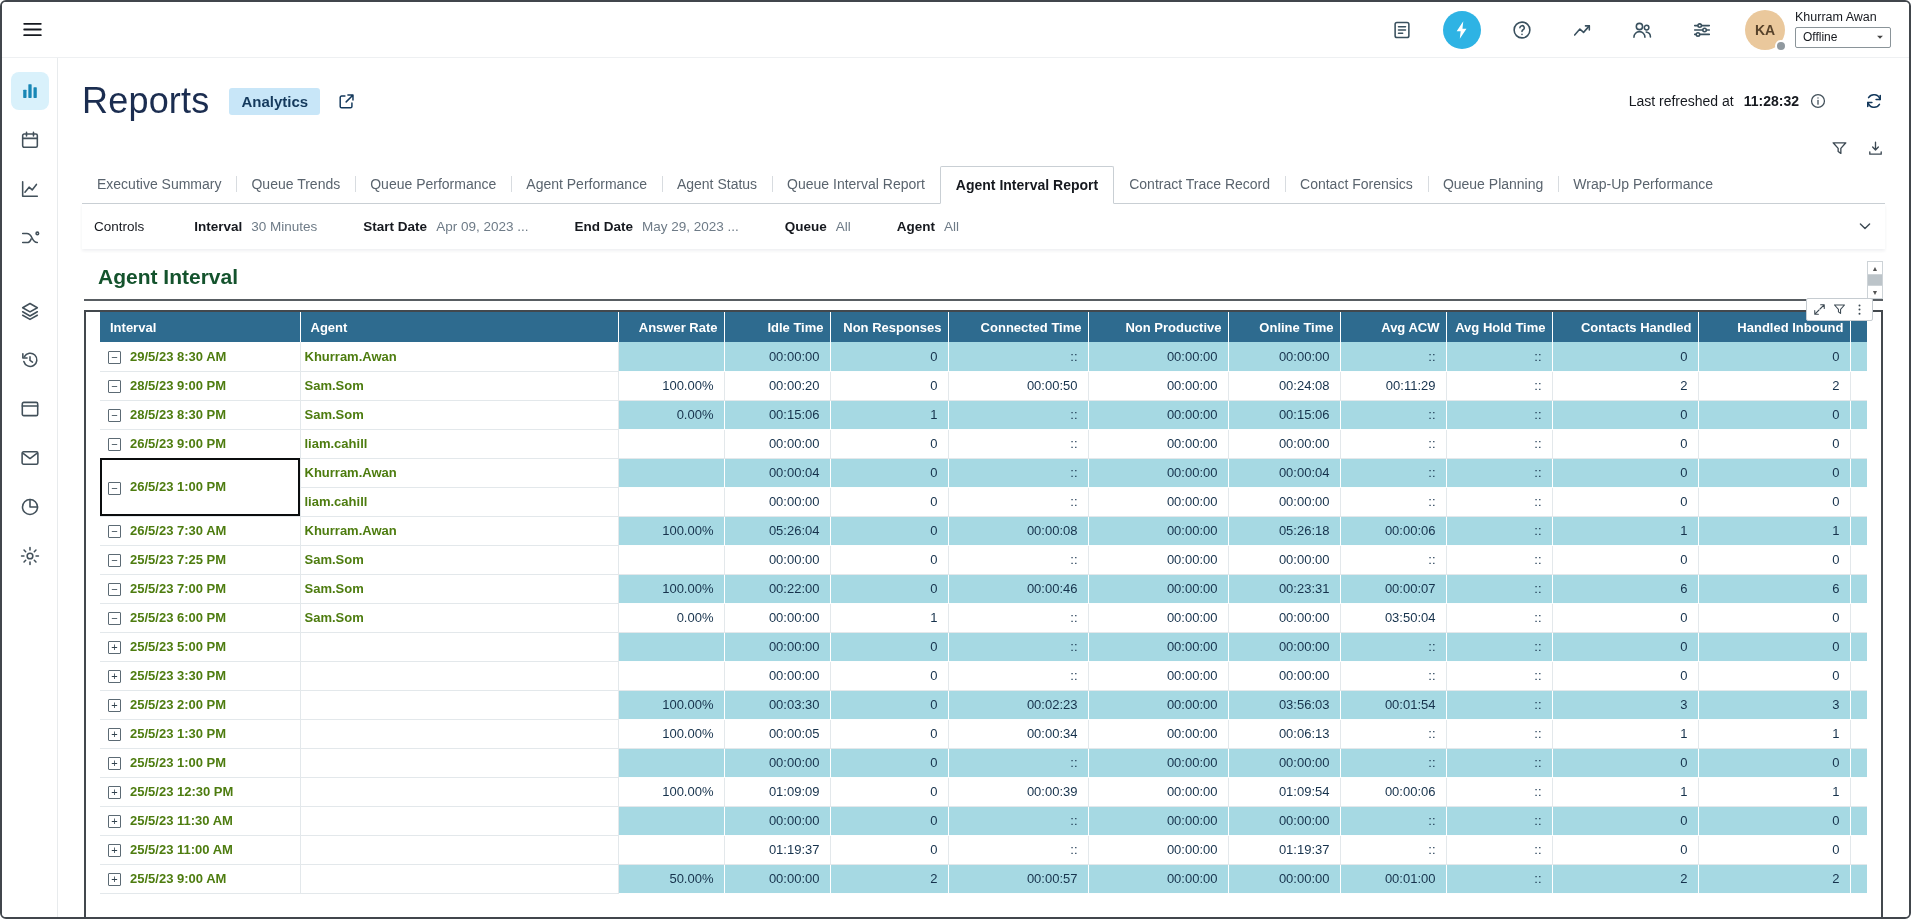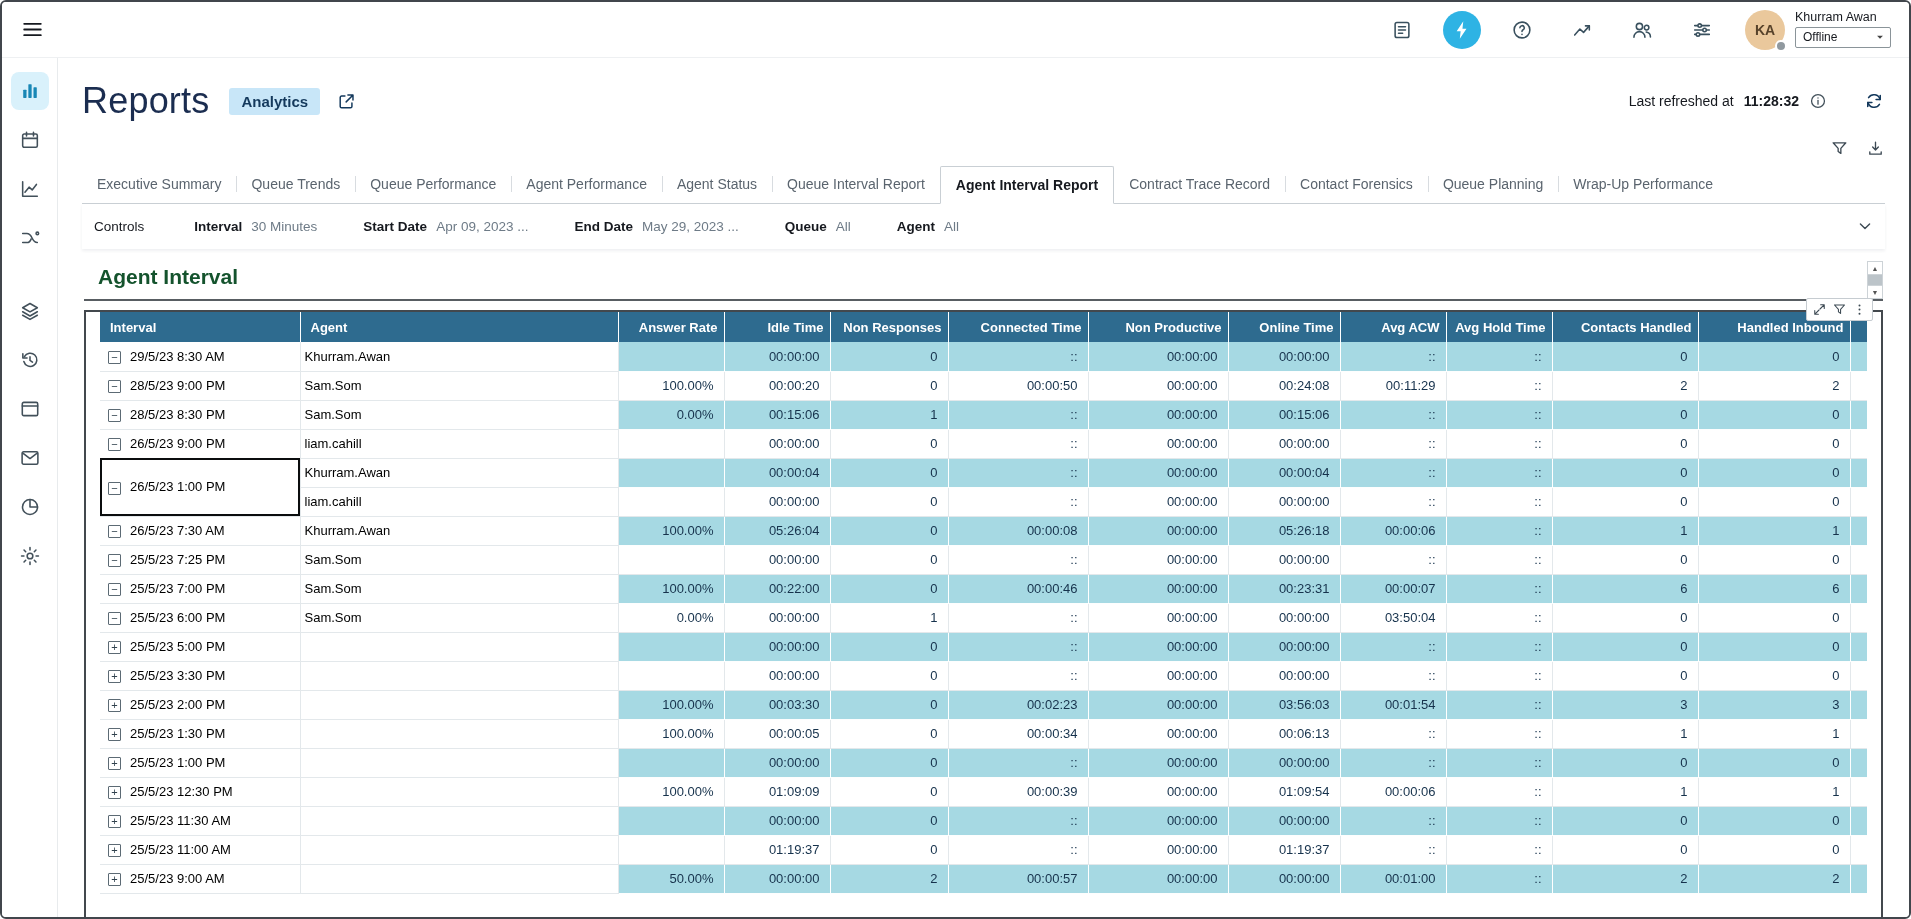--- a/index.html
+++ b/index.html
@@ -86,21 +86,21 @@
   .panel-tools .icon-btn .ic{width:15px;height:15px;color:#3d4a54}
 
   
   .table-wrap{margin:0 14px;overflow:hidden}
   table{border-collapse:collapse;table-layout:fixed;width:1810px;font-size:13px}
   thead th{background:var(--table-header,#2e6b8f);color:#fff;font-weight:700;height:30px;text-align:right;border-right:1px solid rgba(255,255,255,.35);white-space:nowrap;overflow:hidden;padding:0 6px;cursor:pointer}
   thead th.c0,thead th.c1{text-align:left;padding-left:10px}
   tbody td{height:29px;border-right:1px solid #e3e8eb;border-bottom:1px solid #e3e8eb;white-space:nowrap;overflow:hidden;color:#16324c;background:#fff}
   .cell-interval{padding-left:8px}
   .expander{display:inline-flex;width:13px;height:13px;border:1px solid #5c6a74;color:#31424e;font-size:11px;line-height:11px;align-items:center;justify-content:center;margin-right:9px;background:#fff;border-radius:1px;vertical-align:middle;cursor:pointer}
-  .interval-text,.cell-agent{font-weight:400;color:#000000}
+  .interval-text,.cell-agent{font-weight:700;color:#4d7c0f}
   .cell-agent{padding-left:4px}
   .cell-metric{text-align:right;padding-right:10px}
   .cell-metric.blue{background:var(--row-highlight,#a6d9e3);border-right-color:#fff;border-bottom-color:#fdfefe}
   td.selected{outline:2.5px solid #0b0d0e;outline-offset:-2px}
 </style>
 </head>
 <body>
 
 <div class="page">
 

